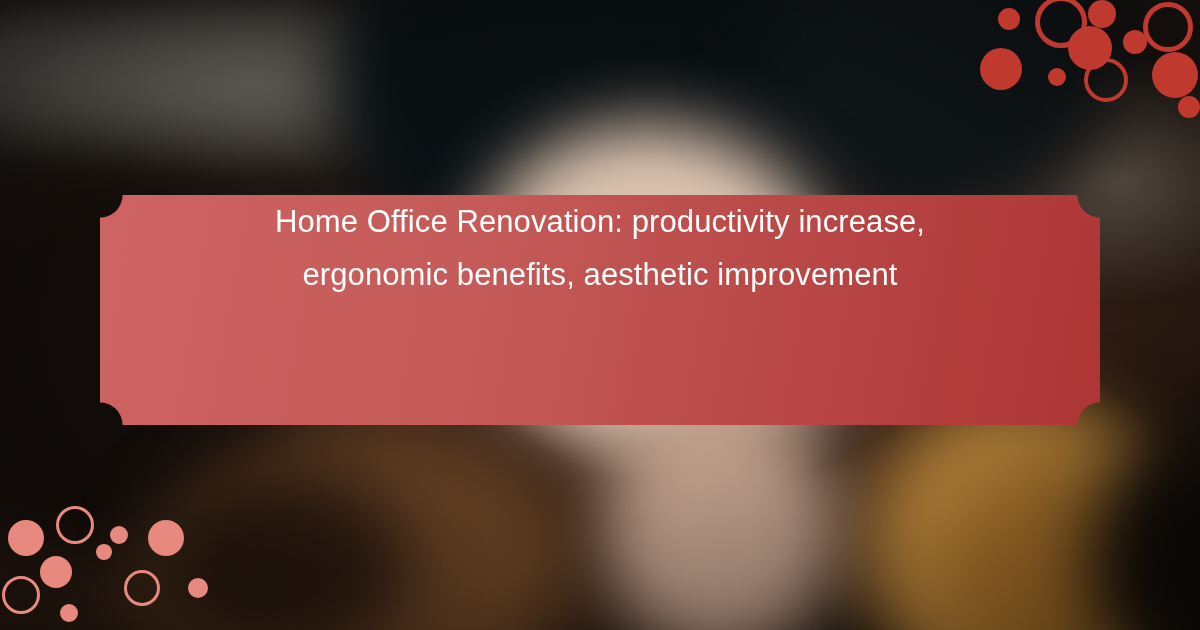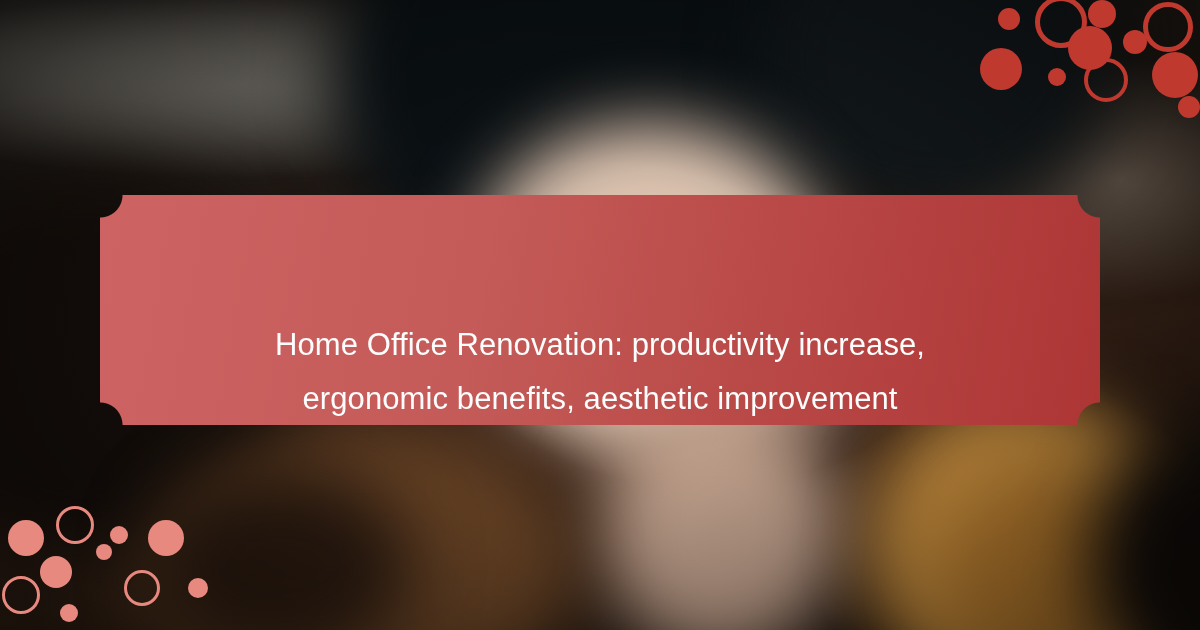--- a/index.html
+++ b/index.html
@@ -96,21 +96,21 @@
   }
 
   
   #title-card {
     position: absolute;
     left: 100px;
     top: 195px;
     width: 1000px;
     height: 230px;
     display: flex;
-    align-items: flex-end;
+    align-items: flex-start;
     justify-content: center;
     box-sizing: border-box;
     padding: 0 64px;
   }
   .card-bg {
     position: absolute;
     inset: 0;
     background: linear-gradient(100deg, #cd6363 0%, #c45b58 38%, #b64442 74%, #ad3635 100%);
     -webkit-mask:
       radial-gradient(circle 22px at 0 0, transparent 0 22px, #000 23px),

